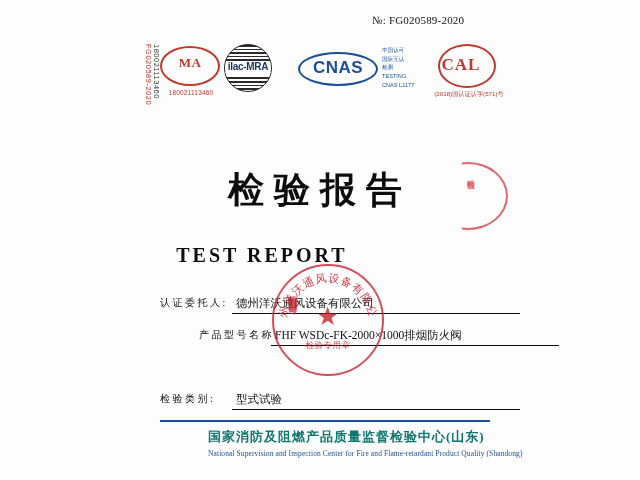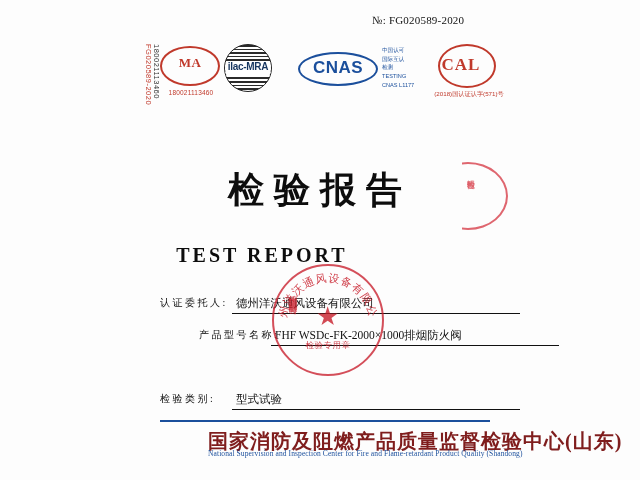--- a/index.html
+++ b/index.html
@@ -391,22 +391,22 @@
     font-weight: bold;
     color: #1b4f9c;
     letter-spacing: 0.5px;
   }
   .footer-cn {
     position: absolute;
     left: 208px;
     top: 428px;
     font-family: "Liberation Serif", serif;
     font-weight: bold;
-    font-size: 20px;
-    color: #7f1d1d;
+    font-size: 13px;
+    color: #0f766e;
     letter-spacing: 1px;
     white-space: nowrap;
   }
   .footer-en {
     position: absolute;
     left: 208px;
     top: 449px;
     font-family: "Liberation Serif", serif;
     font-size: 7.5px;
     color: #1b4f9c;

